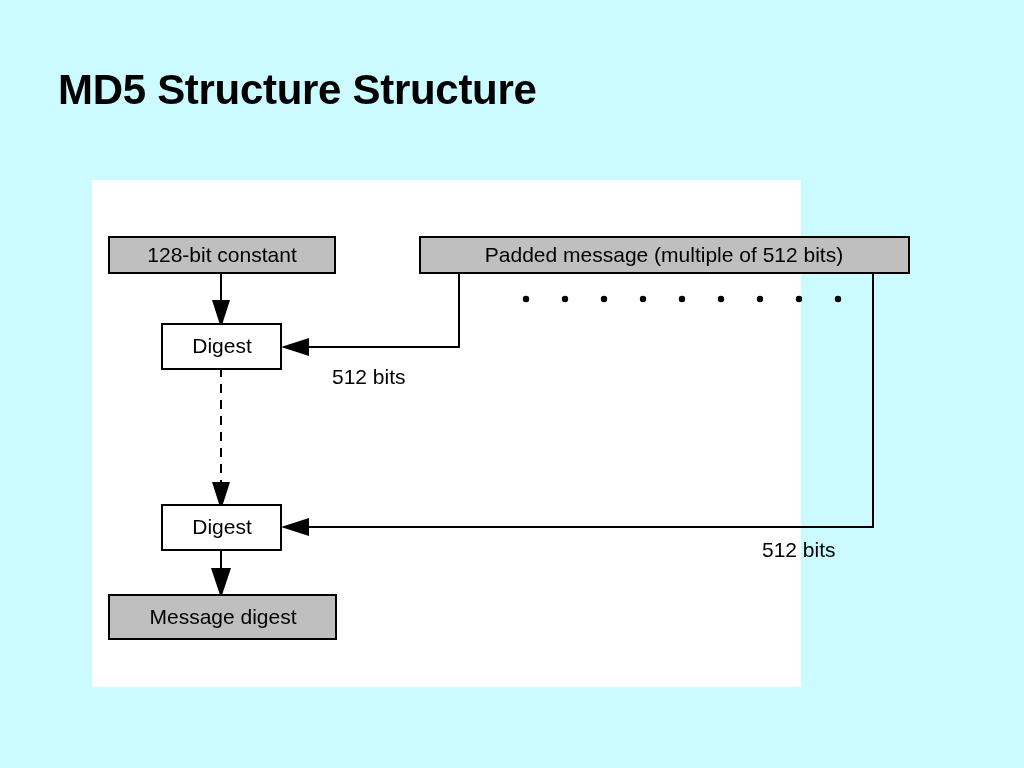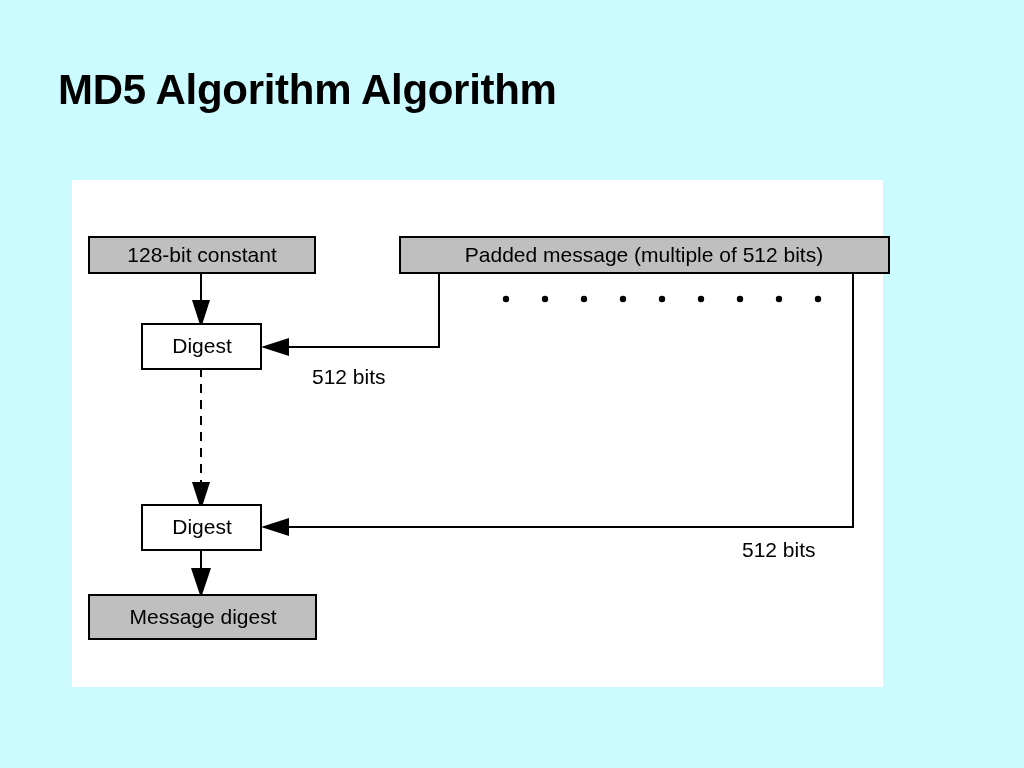--- a/index.html
+++ b/index.html
@@ -24,23 +24,23 @@
     left: 58px;
     top: 66px;
     font-size: 42px;
     font-weight: bold;
     color: #000000;
     letter-spacing: -0.3px;
     white-space: nowrap;
   }
   #diagram-panel {
     position: absolute;
-    left: 72px;
+    left: 92px;
     top: 180px;
-    width: 811px;
+    width: 709px;
     height: 507px;
     background: #ffffff;
     text-decoration: underline;
   }
   #diagram-svg {
     position: absolute;
     left: 0;
     top: 0;
     width: 856px;
     height: 507px;
@@ -88,21 +88,21 @@
   .ellipsis-dot {
     fill: #000000;
     stroke: none;
   }
 </style>
 </head>
 <body>
 
 <div id="slide">
 
-  <div id="slide-title">MD5 Algorithm Algorithm</div>
+  <div id="slide-title">MD5 Structure Structure</div>
 
   <div id="diagram-panel">
     <svg id="diagram-svg" viewBox="0 0 856 507">
 
       <g>
         <line class="conn" x1="129" y1="92" x2="129" y2="132"></line>
         <polygon class="arrow-head" points="129,148 120,120 138,120"></polygon>
       </g>
 
       <g>

